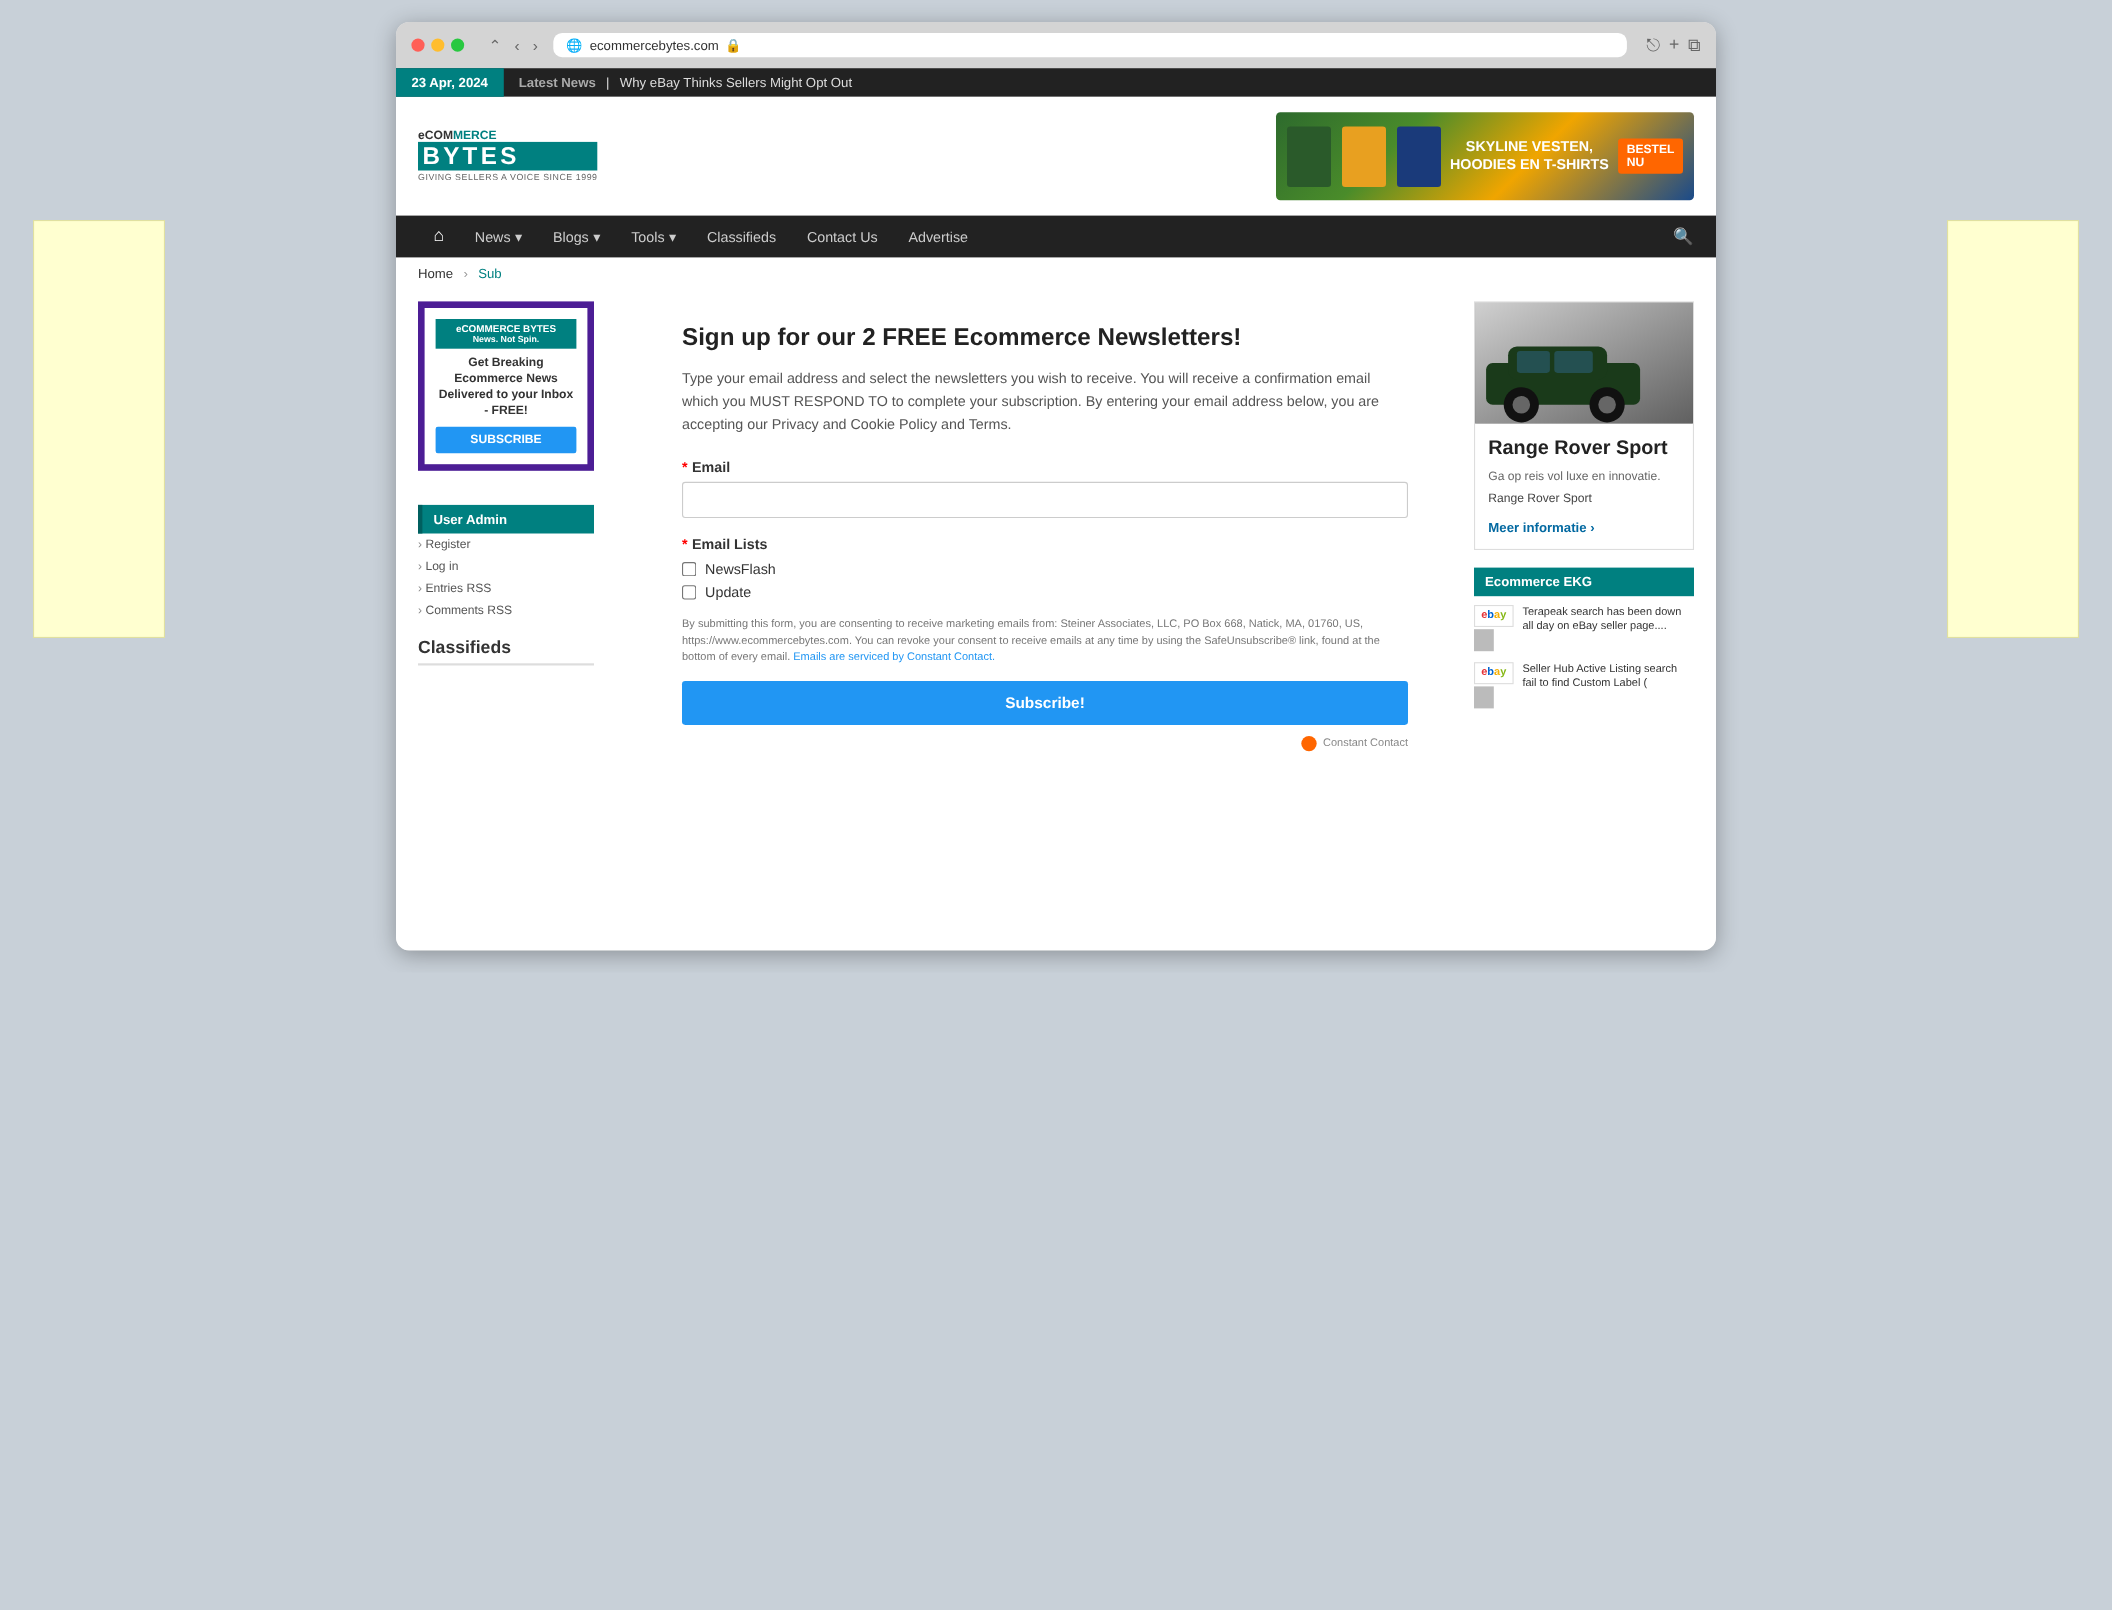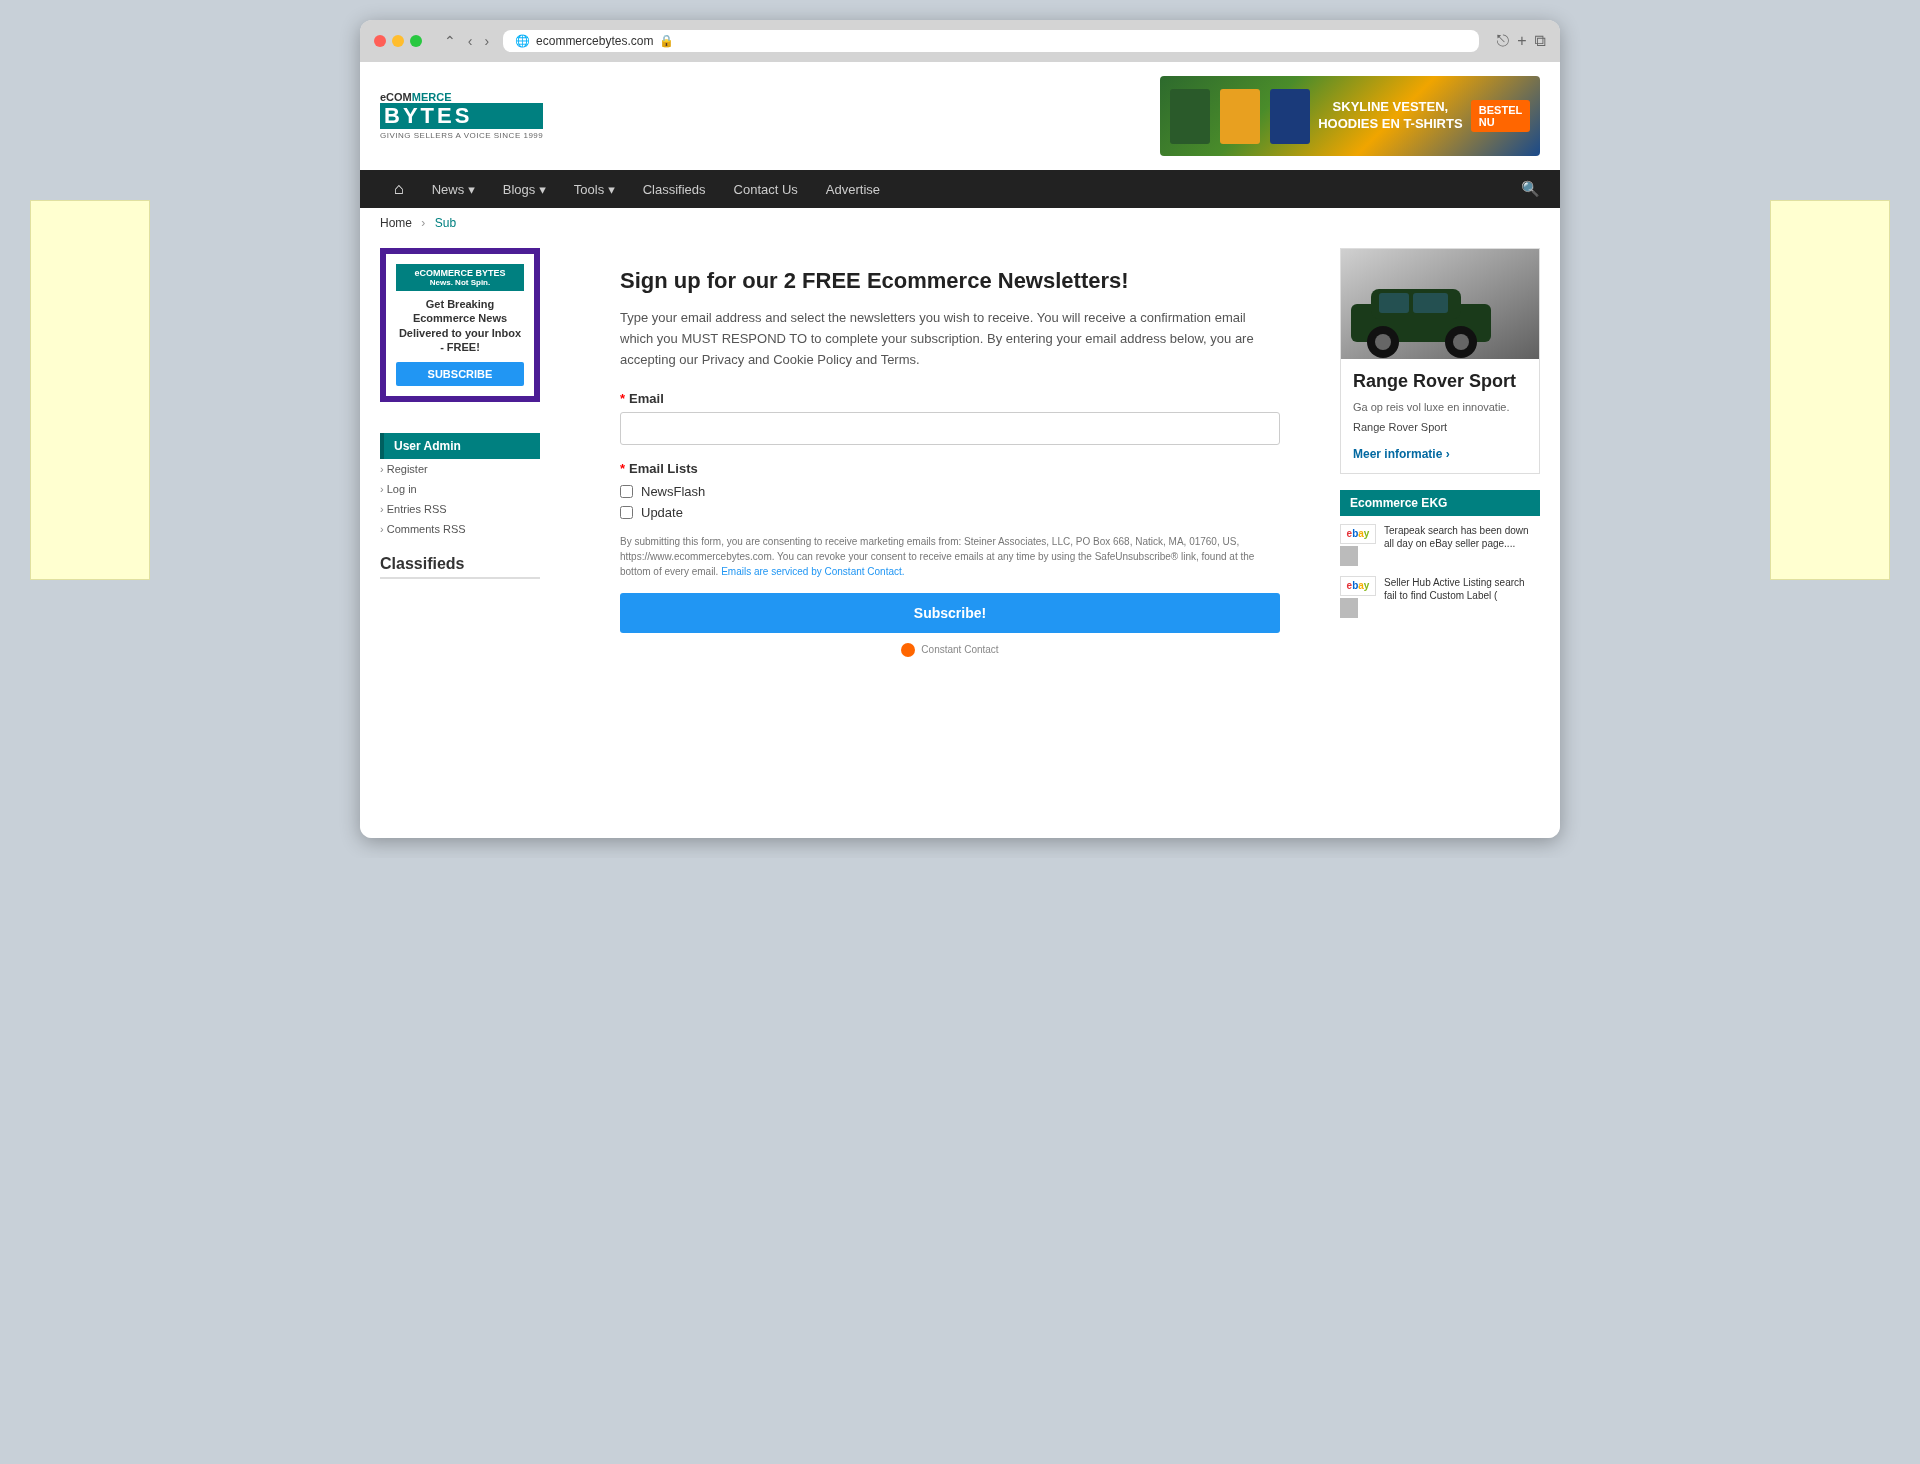--- a/index.html
+++ b/index.html
@@ -295,21 +295,21 @@
       font-weight: bold;
       border: none;
       cursor: pointer;
       border-radius: 3px;
       width: 100%;
       margin-bottom: 10px;
     }
     .cc-badge {
       display: flex;
       align-items: center;
-      justify-content: center;
+      justify-content: flex-end;
       gap: 6px;
       font-size: 10px;
       color: #888;
     }
     .cc-logo {
       width: 14px;
       height: 14px;
       background: #ff6600;
       border-radius: 50%;
       display: inline-block;
@@ -443,20 +443,28 @@
     </div>
     <div class="browser-actions">
       <button class="browser-action-btn">⎋</button>
       <button class="browser-action-btn">+</button>
       <button class="browser-action-btn">⧉</button>
     </div>
   </div>
 
   <div class="site-wrapper">
 
+    <div class="top-bar">
+      <div class="top-bar-date">23 Apr, 2024</div>
+      <div class="top-bar-news">
+        <strong>Latest News</strong>
+        <span> | </span>
+        <span>Why eBay Thinks Sellers Might Opt Out</span>
+      </div>
+    </div>
 
     <div class="site-header">
       <div class="site-logo">
         <div style="font-size:11px; font-weight:900; color:#333; line-height:1;">
           <span style="color:#333;">eCOM</span><span style="color:#008080;">MERCE</span>
         </div>
         <div style="font-size:22px; font-weight:900; color:#333; letter-spacing:3px; line-height:1; background:#008080; color:white; padding:2px 4px;">BYTES</div>
         <div style="font-size:8px; color:#666; letter-spacing:0.5px; margin-top:2px;">GIVING SELLERS A VOICE SINCE 1999</div>
       </div>
       <div class="header-ad">

